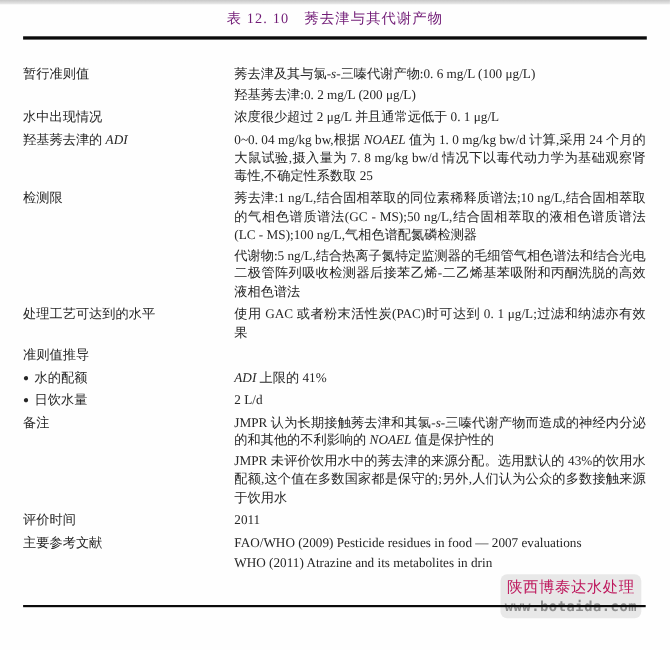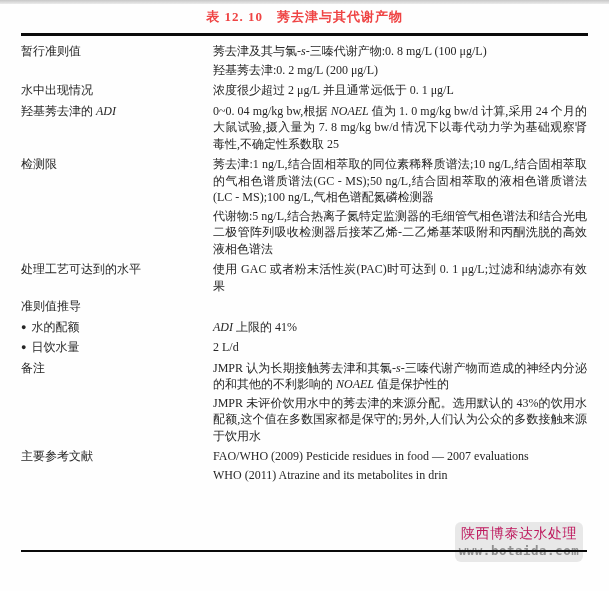--- a/index.html
+++ b/index.html
@@ -10,33 +10,33 @@
     overflow: hidden;
     font-family: "Liberation Serif", "DejaVu Serif", serif;
     color: #262626;
   }
   .scan-edge {
     position: absolute; top: 0; left: 0; right: 0; height: 4px;
     background: linear-gradient(#c7c7c7, #ececec);
   }
   .title {
     text-align: center;
-    font-weight: bold;
+    font-weight: normal;
     font-size: 13px;
-    color: #ef4444;
+    color: #701a75;
     padding-top: 8px;
     letter-spacing: 1px;
   }
   .rule-top {
     height: 3px; background: #0b0b0b;
     margin: 7px 21px 0 21px;
   }
   table.kv {
     width: 566px;
-    margin: 5px 21px 0 21px;
+    margin: 21px 21px 0 21px;
     border-collapse: collapse;
     font-size: 12px;
     line-height: 16.5px;
   }
   td { vertical-align: top; padding: 2px 0; }
   td.label { width: 186px; padding-right: 6px; }
   td.value { text-align: justify; }
   .para + .para { margin-top: 2px; }
   .bullet { display: inline-block; font-size: 9px; vertical-align: 1px; margin-right: 5px; }
   i { font-style: italic; }
@@ -68,21 +68,21 @@
 
   <div class="title">表 12. 10　莠去津与其代谢产物</div>
 
   <div class="rule-top"></div>
 
   <table class="kv">
     <tbody>
         <tr>
           <td class="label"><span>暂行准则值</span></td>
           <td class="value">
-            <div class="para"><span>莠去津及其与氯-</span><i>s</i><span>-三嗪代谢产物:0. 8 mg/L (100 μg/L)</span></div>
+            <div class="para"><span>莠去津及其与氯-</span><i>s</i><span>-三嗪代谢产物:0. 6 mg/L (100 μg/L)</span></div>
             <div class="para"><span>羟基莠去津:0. 2 mg/L (200 μg/L)</span></div>
           </td>
         </tr>
         <tr>
           <td class="label"><span>水中出现情况</span></td>
           <td class="value">
             <div class="para"><span>浓度很少超过 2 μg/L 并且通常远低于 0. 1 μg/L</span></div>
           </td>
         </tr>
         <tr>
@@ -121,20 +121,26 @@
           </td>
         </tr>
         <tr>
           <td class="label"><span>备注</span></td>
           <td class="value">
             <div class="para"><span>JMPR 认为长期接触莠去津和其氯-</span><i>s</i><span>-三嗪代谢产物而造成的神经内分泌的和其他的不利影响的 </span><i>NOAEL</i><span> 值是保护性的</span></div>
             <div class="para"><span>JMPR 未评价饮用水中的莠去津的来源分配。选用默认的 43%的饮用水配额,这个值在多数国家都是保守的;另外,人们认为公众的多数接触来源于饮用水</span></div>
           </td>
         </tr>
         <tr>
+          <td class="label"><span>评价时间</span></td>
+          <td class="value">
+            <div class="para"><span>2011</span></div>
+          </td>
+        </tr>
+        <tr>
           <td class="label"><span>主要参考文献</span></td>
           <td class="value">
             <div class="para"><span>FAO/WHO (2009) Pesticide residues in food — 2007 evaluations</span></div>
             <div class="para"><span>WHO (2011) Atrazine and its metabolites in drin</span></div>
           </td>
         </tr>
       </tbody>
   </table>
 
   <div class="rule-bottom"></div>

